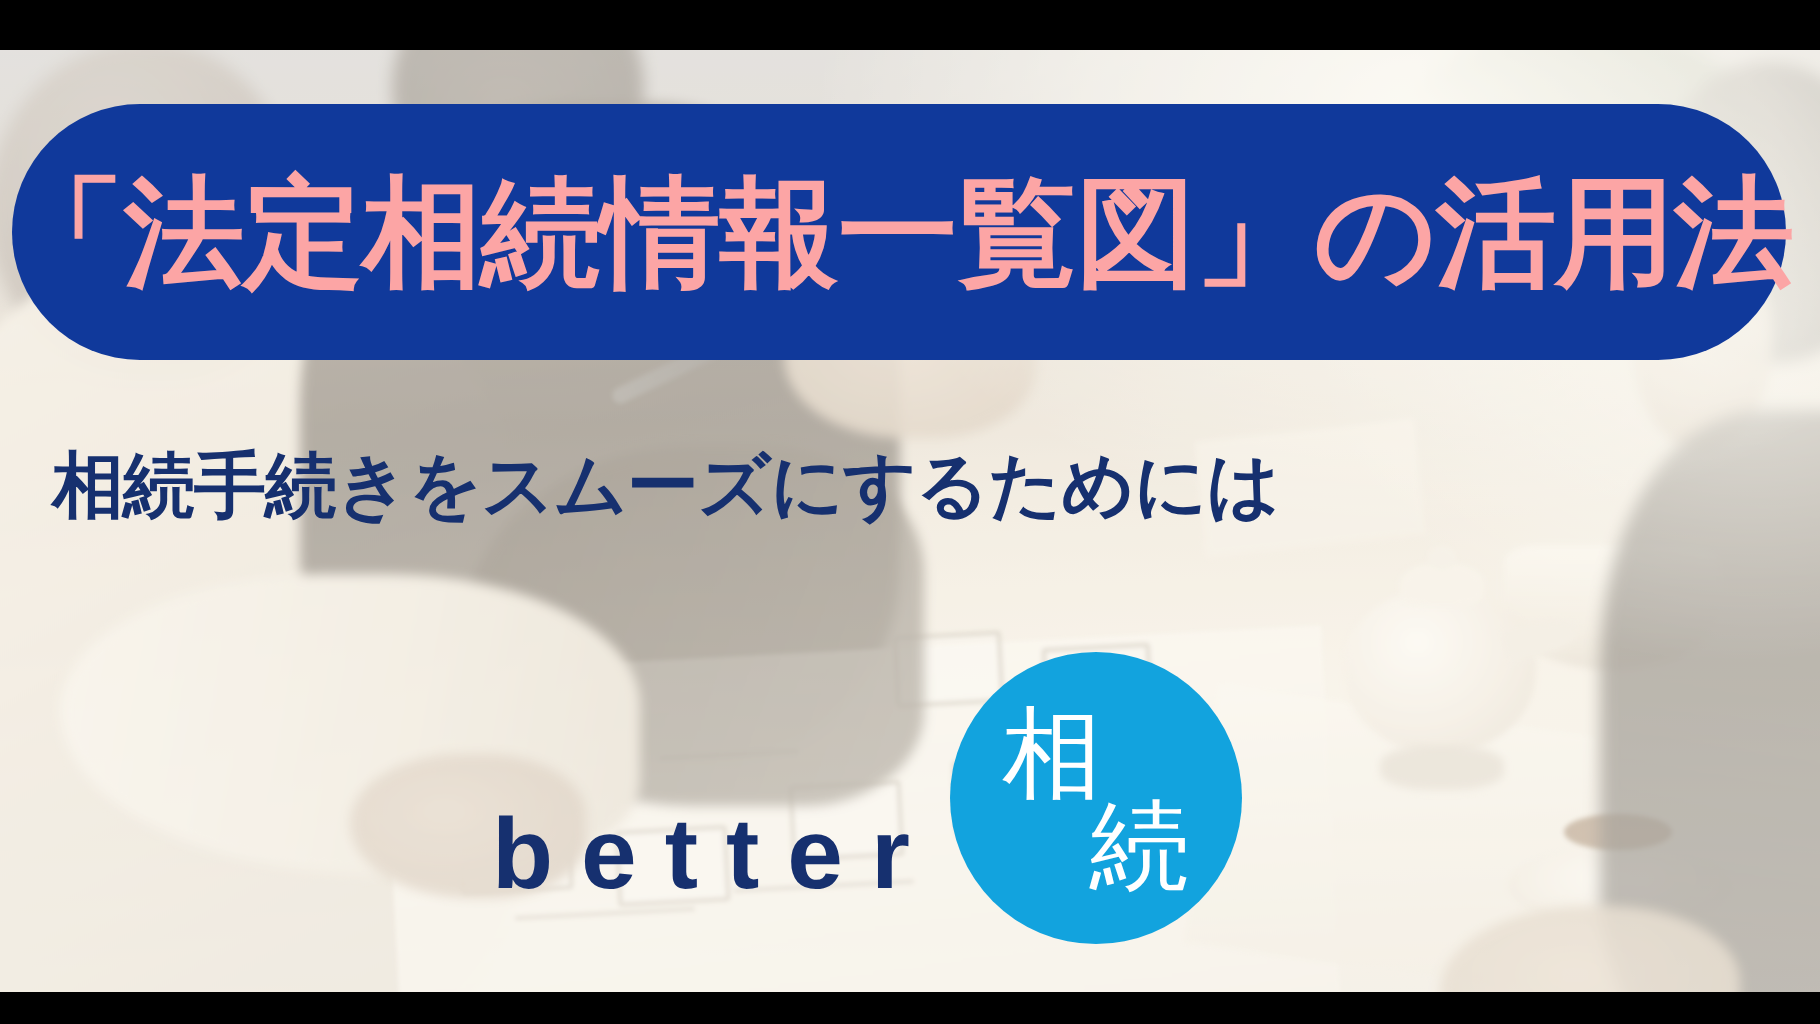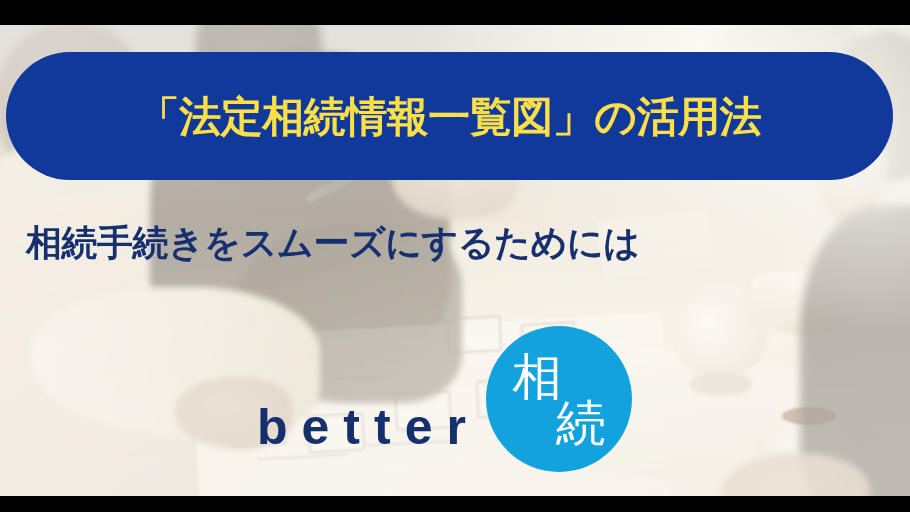--- a/index.html
+++ b/index.html
@@ -348,22 +348,22 @@
     width: 887px;
     height: 128px;
     background: #10399b;
     border-radius: 64px;
     z-index: 20;
     display: flex;
     align-items: center;
     justify-content: center;
   }
   #banner-title {
-    color: #fde047;
-    font-size: 42px;
+    color: #fca5a5;
+    font-size: 60px;
     font-weight: 700;
     letter-spacing: -0.5px;
     line-height: 1;
     white-space: nowrap;
     transform: translateY(1px);
   }
 
   
   #subtitle {
     position: absolute;
@@ -375,21 +375,21 @@
     font-size: 36px;
     font-weight: 700;
     letter-spacing: -0.5px;
     line-height: 1.08;
     white-space: nowrap;
   }
 
   
   #logo {
     position: absolute;
-    left: 257px;
+    left: 246px;
     top: 326px;
     z-index: 30;
     display: flex;
     align-items: center;
   }
   #logo-word {
     color: #16306f;
     font-size: 50px;
     font-weight: 700;
     letter-spacing: 14px;

